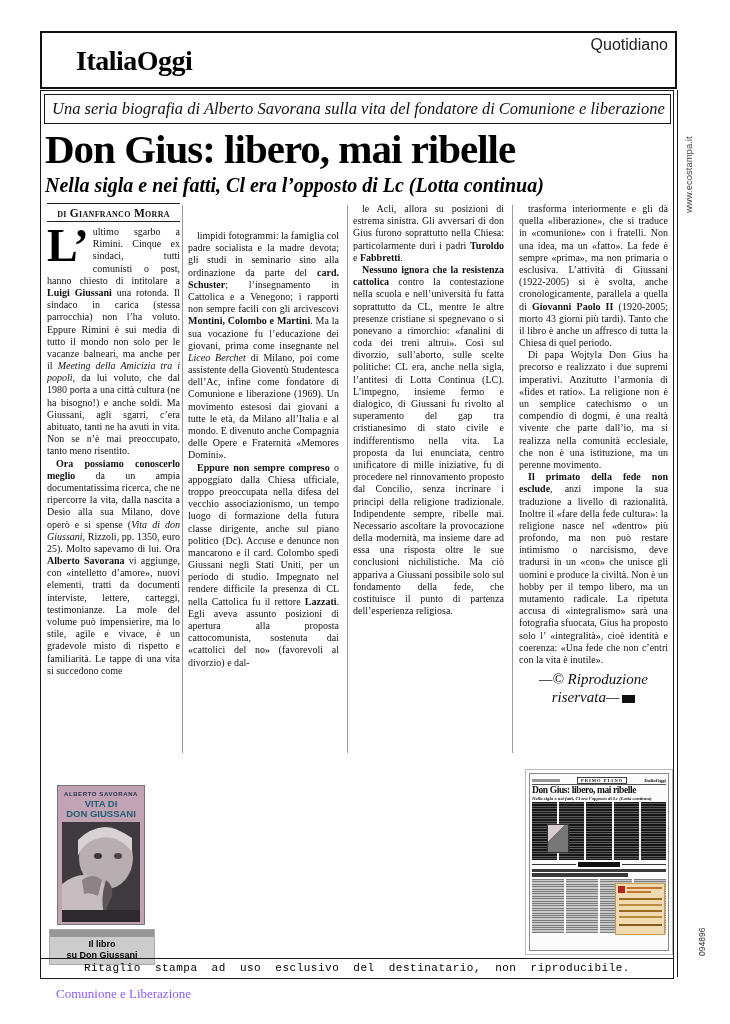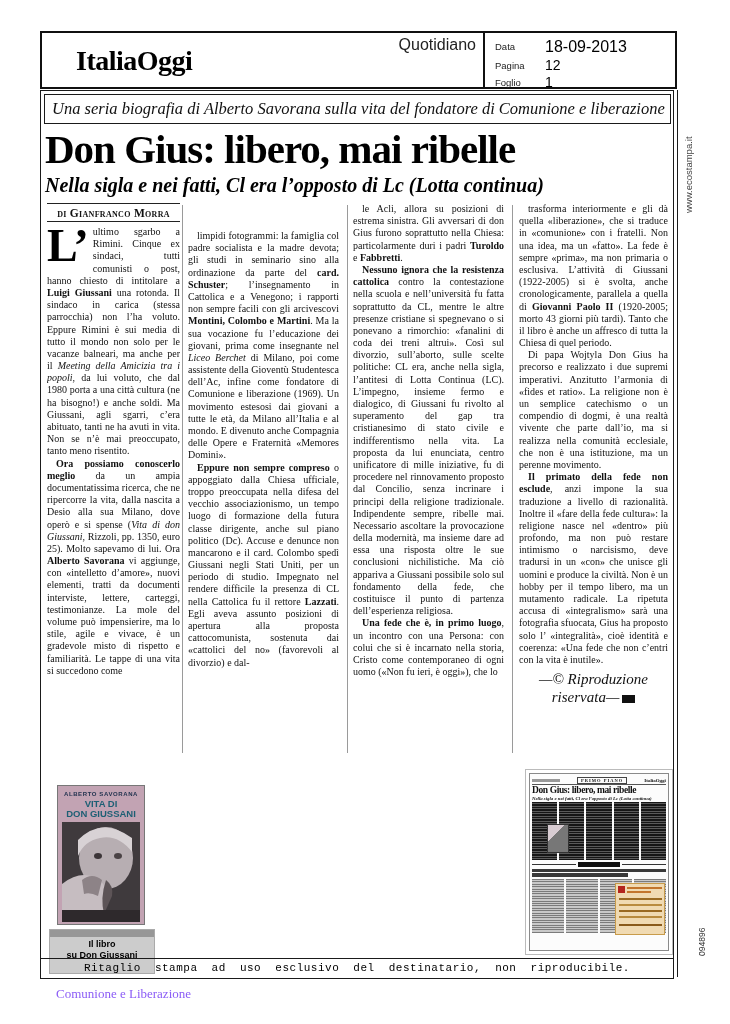--- a/index.html
+++ b/index.html
@@ -60,21 +60,21 @@
   
   .book-wrap{position:absolute;left:8px;top:694px;width:108px;}
   .book-cover{margin-left:8px;width:88px;height:140px;background:#c2a3b3;
               border:1px solid #777;text-align:center;padding-top:5px;box-sizing:border-box;}
   .book-author{font-family:"Liberation Sans",sans-serif;font-weight:bold;font-size:6px;
                letter-spacing:0.6px;color:#22334f;}
   .book-title{font-family:"Liberation Sans",sans-serif;font-weight:bold;font-size:9.5px;
               line-height:1.05;color:#1d5f74;margin:2px 0 3px;}
   .book-photo{width:78px;height:100px;margin:0 auto;display:block;}
   .book-caption{margin-top:4px;width:104px;background:linear-gradient(#979797 0 7px,#cccccc 7px);
-                padding:9px 0 12px;text-align:center;font-family:"Liberation Sans",sans-serif;
+                padding:9px 0 3px;text-align:center;font-family:"Liberation Sans",sans-serif;
                 font-weight:bold;font-size:9px;line-height:1.2;color:#000;border:1px solid #aaa;}
   
   .thumb-outer{position:absolute;left:484px;top:678px;width:148px;height:186px;
                border:1px solid #bbb;padding:3px;box-sizing:border-box;background:#fff;}
   .thumb{width:100%;height:100%;border:1px solid #8a8a8a;background:#fcfcfc;
          position:relative;box-sizing:border-box;padding:2px;}
   .t-masthead{display:flex;align-items:center;justify-content:space-between;height:8px;
               border-bottom:1px solid #555;margin-bottom:1px;}
   .t-mast-left{width:28px;height:3px;background:#999;}
   .t-section{font-family:"Liberation Serif",serif;font-size:4.5px;font-weight:bold;
@@ -111,34 +111,20 @@
 </head>
 <body>
 
 <div class="page">
 
   <div class="header-box">
     <div class="header-left">
       <span class="logo">ItaliaOggi</span>
       <span class="quotidiano">Quotidiano</span>
     </div>
-    <div class="header-meta">
-      <div class="meta-row first">
-        <span class="meta-label">Data</span>
-        <span class="meta-value">18-09-2013</span>
-      </div>
-      <div class="meta-row">
-        <span class="meta-label">Pagina</span>
-        <span class="meta-value">12</span>
-      </div>
-      <div class="meta-row">
-        <span class="meta-label">Foglio</span>
-        <span class="meta-value">1</span>
-      </div>
-    </div>
   </div>
 
   <div class="eco-vertical">www.ecostampa.it</div>
   <div class="frame-outer-line"></div>
   <div class="clip-number">094896</div>
 
   <div class="frame">
     <div class="kicker-box">Una seria biografia di Alberto Savorana sulla vita del fondatore di Comunione e liberazione</div>
     <div class="title">Don Gius: libero, mai ribelle</div>
     <div class="subtitle">Nella sigla e nei fatti, Cl era l’opposto di Lc (Lotta continua)</div>
@@ -157,21 +143,20 @@
     <div class="col col-2">
       <div>
           <div class="par"><span>limpidi fotogrammi: la famiglia col padre socialista e la madre devota; gli studi in seminario sino alla ordinazione da parte del </span><b>card. Schuster</b><span>; l’insegnamento in Cattolica e a Venegono; i rapporti non sempre facili con gli arcivescovi </span><b>Montini, Colombo e Martini</b><span>. Ma la sua vocazione fu l’educazione dei giovani, prima come insegnante nel </span><i>Liceo Berchet</i><span> di Milano, poi come assistente della Gioventù Studentesca dell’Ac, infine come fondatore di Comunione e liberazione (1969). Un movimento estesosi dai giovani a tutte le età, da Milano all’Italia e al mondo. E divenuto anche Compagnia delle Opere e Fraternità «Memores Domini».</span></div>
           <div class="par"><b>Eppure non sempre compreso</b><span> o appoggiato dalla Chiesa ufficiale, troppo preoccupata nella difesa del vecchio associazionismo, un tempo luogo di formazione della futura classe dirigente, anche sul piano politico (Dc). Accuse e denunce non mancarono e il card. Colombo spedì Giussani negli Stati Uniti, per un periodo di studio. Impegnato nel rendere difficile la presenza di CL nella Cattolica fu il rettore </span><b>Lazzati</b><span>. Egli aveva assunto posizioni di apertura alla proposta cattocomunista, sostenuta dai «cattolici del no» (favorevoli al divorzio) e dal-</span></div>
         </div>
     </div>
     <div class="col col-3">
       <div>
           <div class="par"><span>le Acli, allora su posizioni di estrema sinistra. Gli avversari di don Gius furono soprattutto nella Chiesa: particolarmente duri i padri </span><b>Turoldo</b><span> e </span><b>Fabbretti</b><span>.</span></div>
           <div class="par"><b>Nessuno ignora che la resistenza cattolica</b><span> contro la contestazione nella scuola e nell’università fu fatta soprattutto da CL, mentre le altre presenze cristiane si spegnevano o si ponevano a rimorchio: «fanalini di coda dei treni altrui». Così sul divorzio, sull’aborto, sulle scelte politiche: CL era, anche nella sigla, l’antitesi di Lotta Continua (LC). L’impegno, insieme fermo e dialogico, di Giussani fu rivolto al superamento del gap tra cristianesimo di stato civile e indifferentismo nella vita. La proposta da lui enunciata, centro unificatore di mille iniziative, fu di procedere nel rinnovamento proposto dal Concilio, senza incrinare i principi della religione tradizionale. Indipendente sempre, ribelle mai. Necessario ascoltare la provocazione della modernità, ma insieme dare ad essa una risposta oltre le sue conclusioni nichilistiche. Ma ciò appariva a Giussani possibile solo sul fondamento della fede, che costituisce il punto di partenza dell’esperienza religiosa.</span></div>
-          <div class="par"><b>Una fede che è, in primo luogo</b><span>, un incontro con una Persona: con colui che si è incarnato nella storia, Cristo come contemporaneo di ogni uomo («Non fu ieri, è oggi»), che lo</span></div>
         </div>
     </div>
     <div class="col col-4">
       <div>
           <div class="par"><span>trasforma interiormente e gli dà quella «liberazione», che si traduce in «comunione» con i fratelli. Non una idea, ma un «fatto». La fede è sempre «prima», ma non primaria o esclusiva. L’attività di Giussani (1922-2005) si è svolta, anche cronologicamente, parallela a quella di </span><b>Giovanni Paolo II</b><span> (1920-2005; morto 43 giorni più tardi). Tanto che il libro è anche un affresco di tutta la Chiesa di quel periodo.</span></div>
           <div class="par"><span>Di papa Wojtyla Don Gius ha precorso e realizzato i due supremi imperativi. Anzitutto l’armonia di «fides et ratio». La religione non è un semplice catechismo o un compendio di dogmi, è una realtà vivente che parte dall’io, ma si realizza nella comunità ecclesiale, che non è una istituzione, ma un perenne movimento.</span></div>
           <div class="par"><b>Il primato della fede non esclude</b><span>, anzi impone la sua traduzione a livello di razionalità. Inoltre il «fare della fede cultura»: la religione nasce nel «dentro» più profondo, ma non può restare intimismo o narcisismo, deve tradursi in un «con» che unisce gli uomini e produce la civiltà. Non è un hobby per il tempo libero, ma un mutamento radicale. La ripetuta accusa di «integralismo» sarà una fotografia sfuocata, Gius ha proposto solo l’ «integralità», cioè identità e coerenza: «Una fede che non c’entri con la vita è inutile».</span></div>
         </div>
       <div class="closing">
         <span>—© Riproduzione riservata—</span><span class="endsq"></span>

